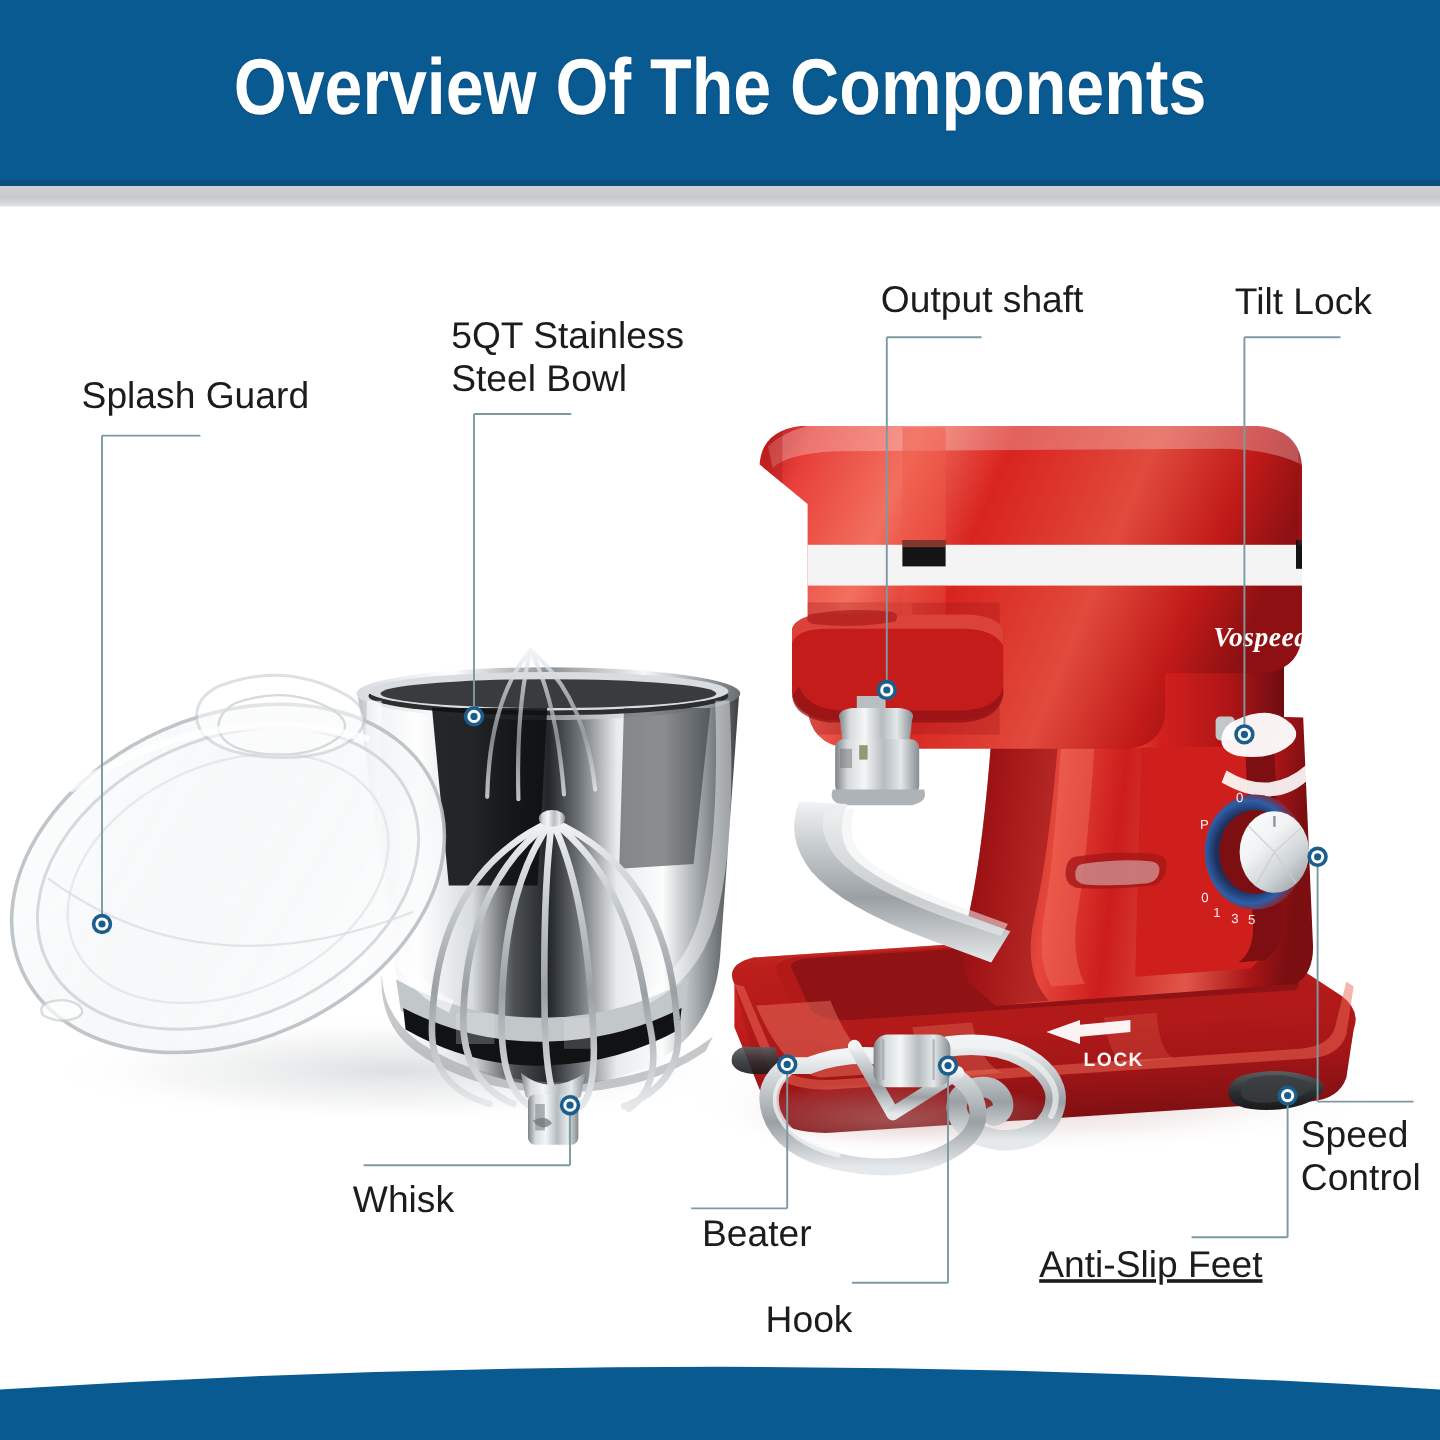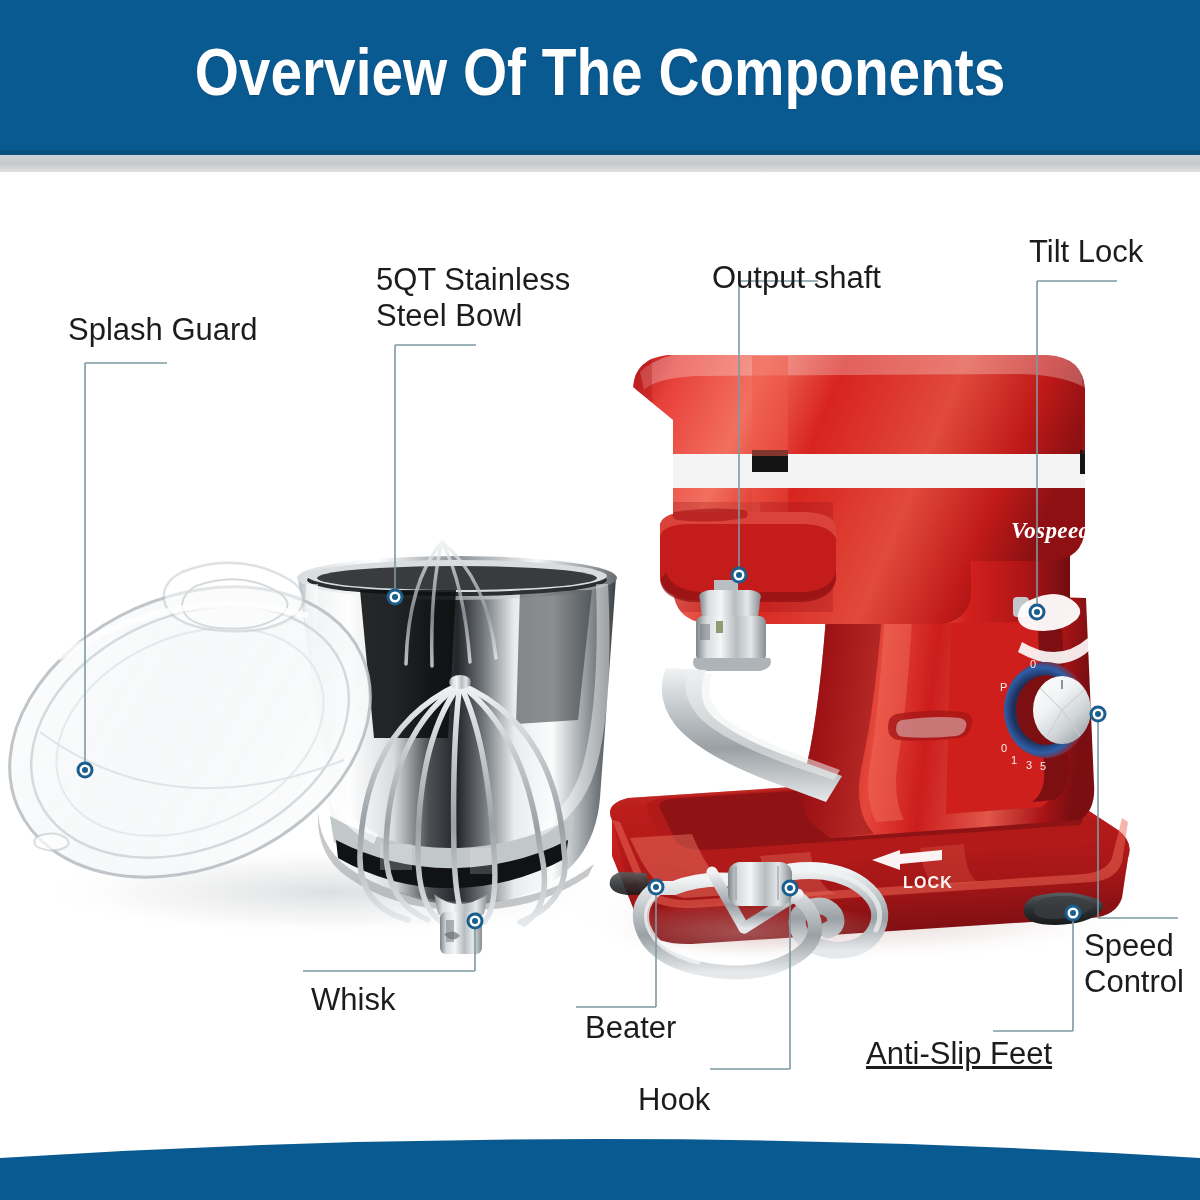--- a/index.html
+++ b/index.html
@@ -398,27 +398,27 @@
         <circle cx="475" cy="921" r="8.5" fill="#1a5e8e"></circle>
         <circle cx="475" cy="921" r="5.5" fill="#ffffff"></circle>
         <circle cx="475" cy="921" r="3" fill="#1a5e8e"></circle>
       </g>
   </svg>
 
   <div id="callout-labels">
       <div class="callout-label" style="left: 68px; top: 312px;">Splash Guard</div>
       <div class="callout-label" style="left: 376px; top: 262px;">5QT Stainless
 Steel Bowl</div>
-      <div class="callout-label" style="left: 712px; top: 232px; margin-top: 28px;">Output shaft</div>
+      <div class="callout-label" style="left: 734px; top: 232px;">Output shaft</div>
       <div class="callout-label" style="left: 1029px; top: 234px;">Tilt Lock</div>
       <div class="callout-label" style="left: 1084px; top: 928px;">Speed
 Control</div>
       <div class="callout-label" style="left: 866px; top: 1036px; text-decoration: underline;">Anti-Slip Feet</div>
       <div class="callout-label" style="left: 638px; top: 1082px;">Hook</div>
       <div class="callout-label" style="left: 553px; top: 1010px; margin-left: 32px;">Beater</div>
-      <div class="callout-label" style="left: 311px; top: 982px; text-align: center;">Whisk</div>
+      <div class="callout-label" style="left: 294px; top: 982px; text-align: center;">Whisk</div>
     </div>
 
   <svg id="footer-curve" viewBox="0 0 1200 70" preserveAspectRatio="none">
     <path id="footer-path" d="M0,28 Q600,-10 1200,28 L1200,70 L0,70 Z" fill="#0a5a92"></path>
   </svg>
 
 </div>
 
 </body></html>

